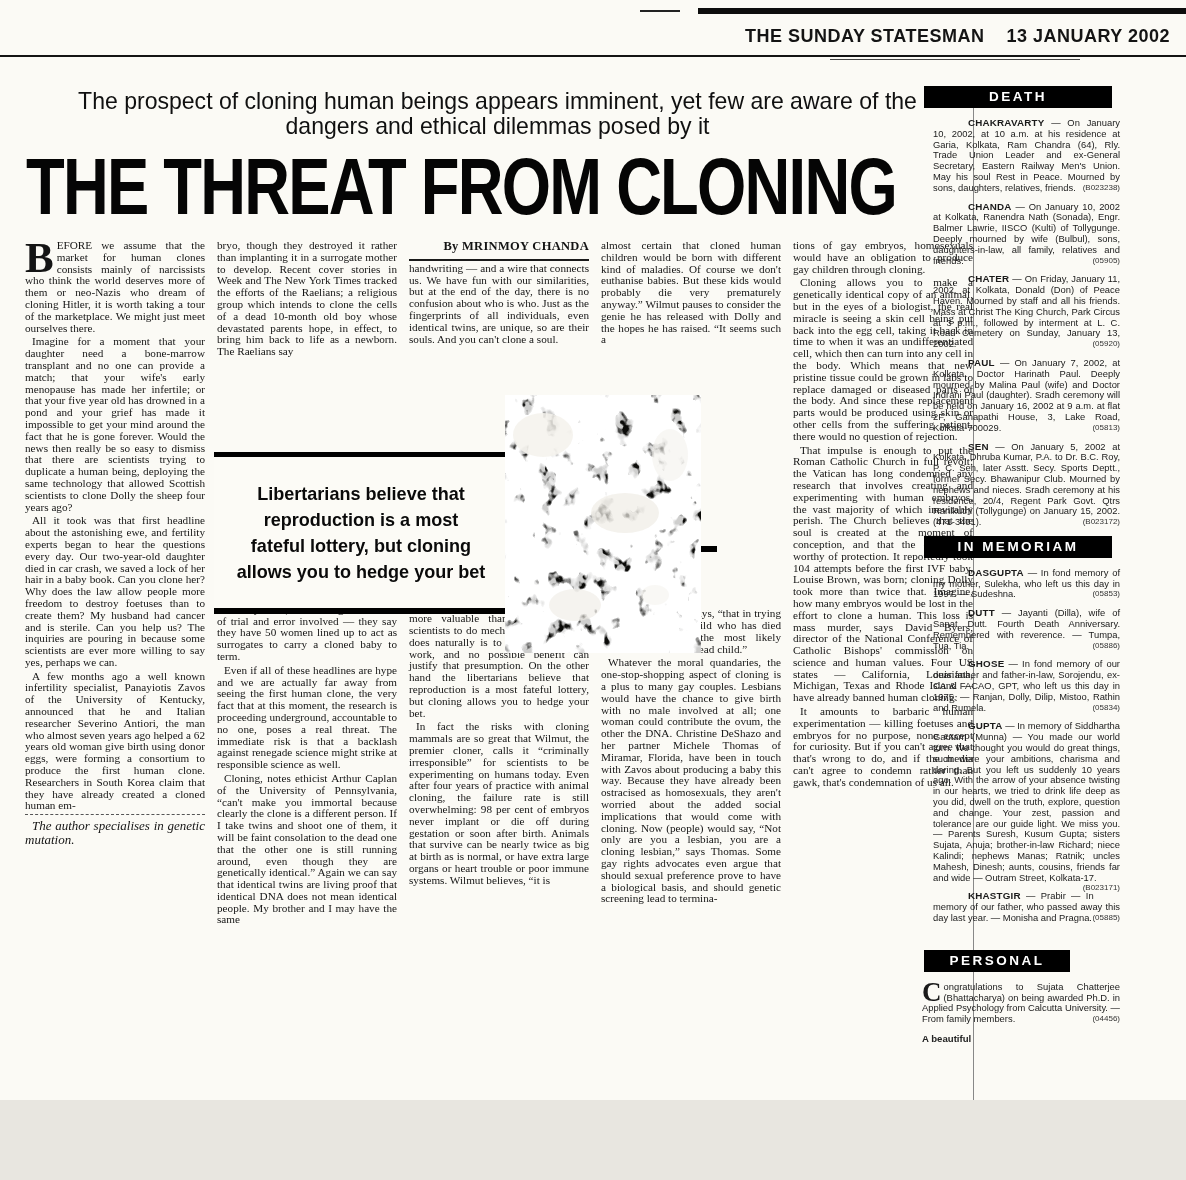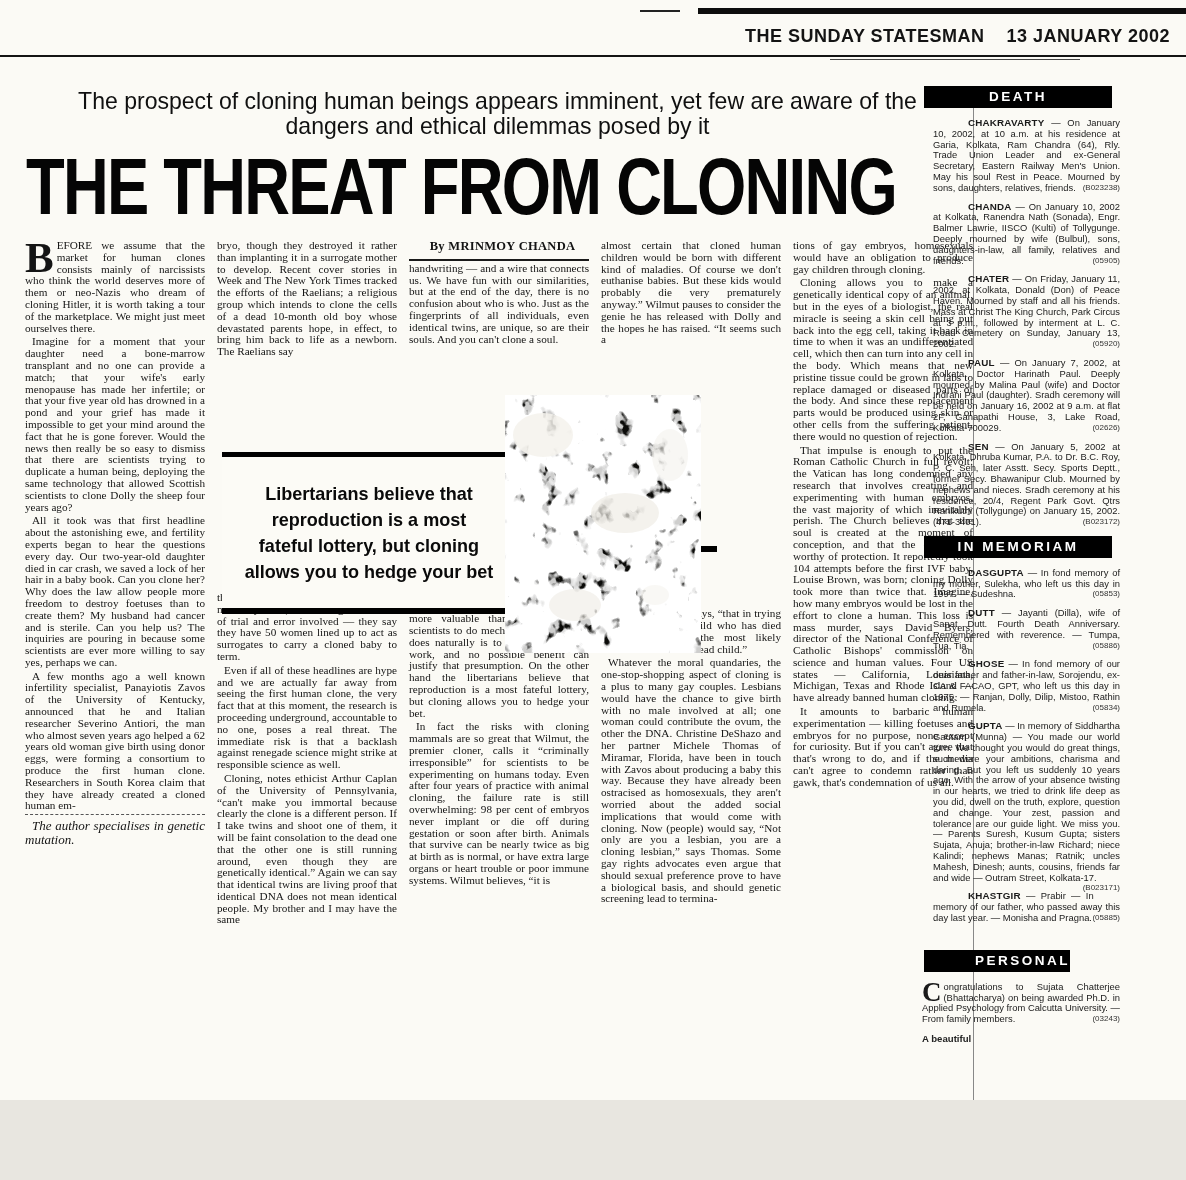--- a/index.html
+++ b/index.html
@@ -19,47 +19,47 @@
               transform:scaleX(.96);transform-origin:center top;color:#101010;}
   .headline{position:absolute;left:26px;top:141px;white-space:nowrap;
             font-family:"Liberation Sans",sans-serif;font-weight:bold;font-size:72px;
             letter-spacing:-2px;transform:scale(.88,1.1);transform-origin:left top;color:#050505;}
   
   .columns{position:absolute;left:25px;top:240px;width:950px;height:945px;display:flex;gap:12px;overflow:hidden;}
   .col{width:180px;flex:none;font-size:11.2px;line-height:11.8px;text-align:justify;}
   .col p{margin:0 0 2px 0;text-indent:7px;}
   .col p.noindent{text-indent:0;}
   .dropcap{float:left;font-weight:bold;font-size:43px;line-height:34px;margin:1px 3px 0 0;font-family:"Liberation Serif",serif;}
-  .byline{text-align:center;font-weight:bold;font-size:12.5px;letter-spacing:.3px;
+  .byline{text-align:right;font-weight:bold;font-size:12.5px;letter-spacing:.3px;
           border-bottom:2px solid #1a1a1a;padding:1px 0 6px 0;margin-bottom:6px;text-indent:0;}
   .spacer-quote{height:232px;}
   .spacer-photo3{height:195px;}
   .narrow3-spacer{float:right;width:92px;height:38px;}
   .spacer-photo4{height:260px;}
   .author-note{margin-top:10px;border-top:1px dashed #555;padding-top:4px;
                font-style:italic;font-size:13px;line-height:13.5px;text-indent:0;}
   
-  .pull-quote{position:absolute;left:222px;top:452px;width:301px;height:162px;box-sizing:border-box;
+  .pull-quote{position:absolute;left:214px;top:452px;width:301px;height:162px;box-sizing:border-box;
               background:#fcfbf6;border-top:5px solid #000;border-bottom:6px solid #000;border-right:7px solid #000;
               display:flex;align-items:center;justify-content:center;text-align:center;padding:6px 14px;}
   .pull-quote span{font-family:"Liberation Sans",sans-serif;font-weight:bold;font-size:19px;
                    line-height:26px;transform:scaleX(.95);display:block;color:#0a0a0a;}
   
   .photo{position:absolute;left:505px;top:395px;width:196px;height:258px;background:#0c0c0a;}
   .photo svg{display:block;}
   .photo-tick{position:absolute;left:701px;top:546px;width:16px;height:6px;background:#000;}
   .blob{position:absolute;left:318px;top:1159px;width:16px;height:8px;background:#000;border-radius:2px;}
   
   .v-rule{position:absolute;left:973px;top:86px;width:1px;height:1084px;background:#888;}
   .sidebar{position:absolute;left:920px;top:86px;width:202px;height:1094px;overflow:hidden;
            font-family:"Liberation Sans",sans-serif;}
   .sec-header{background:#000;color:#fff;font-weight:bold;font-size:13.5px;letter-spacing:2.5px;
               text-align:center;padding:3px 0 4px 0;margin:0 10px 10px 4px;}
   .sec-header.mem{}
-  .sec-header.per{margin-top:26px;margin-right:52px;text-align:right;}
+  .sec-header.per{margin-top:26px;margin-right:52px;}
   .ad{font-size:9.4px;line-height:10.8px;text-align:justify;margin:0 2px 8px 2px;
       padding-left:11px;text-indent:-11px;color:#1a1a1a;}
   .ad-name{font-weight:bold;font-size:9.8px;letter-spacing:.2px;margin-left:46px;}
   .ad-code{float:right;font-size:8px;color:#333;}
   .personal-ad{padding-left:0;text-indent:0;}
   .ad-dropcap{float:left;font-family:"Liberation Serif",serif;font-weight:bold;font-size:27px;line-height:21px;margin-right:2px;}
   .sidebar-cut{font-size:9.6px;font-weight:bold;margin:7px 2px 0 2px;color:#222;}
 </style>
 </head>
 <body>
@@ -148,31 +148,31 @@
   <div class="blob"></div>
 
   <div class="v-rule"></div>
   <div class="sidebar">
 
     <div class="sec-header">DEATH</div>
 
     <p class="ad"><b class="ad-name">CHAKRAVARTY</b> <span>— On January 10, 2002, at 10 a.m. at his residence at Garia, Kolkata, Ram Chandra (64), Rly. Trade Union Leader and ex-General Secretary, Eastern Railway Men's Union. May his soul Rest in Peace. Mourned by sons, daughters, relatives, friends.</span> <span class="ad-code">(B023238)</span></p>
     <p class="ad"><b class="ad-name">CHANDA</b> <span>— On January 10, 2002 at Kolkata, Ranendra Nath (Sonada), Engr. Balmer Lawrie, IISCO (Kulti) of Tollygunge. Deeply mourned by wife (Bulbul), sons, daughters-in-law, all family, relatives and friends.</span> <span class="ad-code">(05905)</span></p>
     <p class="ad"><b class="ad-name">CHATER</b> <span>— On Friday, January 11, 2002, at Kolkata, Donald (Don) of Peace Haven. Mourned by staff and all his friends. Mass at Christ The King Church, Park Circus at 3 p.m., followed by interment at L. C. Road Cemetery on Sunday, January 13, 2002.</span> <span class="ad-code">(05920)</span></p>
-    <p class="ad"><b class="ad-name">PAUL</b> <span>— On January 7, 2002, at Kolkata, Doctor Harinath Paul. Deeply mourned by Malina Paul (wife) and Doctor Indrani Paul (daughter). Sradh ceremony will be held on January 16, 2002 at 9 a.m. at flat 2F, Ganapathi House, 3, Lake Road, Kolkata-700029.</span> <span class="ad-code">(02626)</span></p>
+    <p class="ad"><b class="ad-name">PAUL</b> <span>— On January 7, 2002, at Kolkata, Doctor Harinath Paul. Deeply mourned by Malina Paul (wife) and Doctor Indrani Paul (daughter). Sradh ceremony will be held on January 16, 2002 at 9 a.m. at flat 2F, Ganapathi House, 3, Lake Road, Kolkata-700029.</span> <span class="ad-code">(05813)</span></p>
     <p class="ad"><b class="ad-name">SEN</b> <span>— On January 5, 2002 at Kolkata, Dhruba Kumar, P.A. to Dr. B.C. Roy, P. C. Sen, later Asstt. Secy. Sports Deptt., former Secy. Bhawanipur Club. Mourned by nephews and nieces. Sradh ceremony at his residence, 20/4, Regent Park Govt. Qtrs Ranikuthi (Tollygunge) on January 15, 2002. (471-3401).</span> <span class="ad-code">(B023172)</span></p>
 
     <div class="sec-header mem">IN MEMORIAM</div>
 
     <p class="ad"><b class="ad-name">DASGUPTA</b> <span>— In fond memory of my mother, Sulekha, who left us this day in 1997. — Sudeshna.</span> <span class="ad-code">(05853)</span></p>
     <p class="ad"><b class="ad-name">DUTT</b> <span>— Jayanti (Dilla), wife of Sanat Dutt. Fourth Death Anniversary. Remembered with reverence. — Tumpa, Tua, Tia.</span> <span class="ad-code">(05886)</span></p>
     <p class="ad"><b class="ad-name">GHOSE</b> <span>— In fond memory of our dear father and father-in-law, Sorojendu, ex-CA &amp; FACAO, GPT, who left us this day in 1975. — Ranjan, Dolly, Dilip, Mistoo, Rathin and Rumela.</span> <span class="ad-code">(05834)</span></p>
     <p class="ad"><b class="ad-name">GUPTA</b> <span>— In memory of Siddhartha Gautam (Munna) — You made our world turn. We thought you would do great things, such were your ambitions, charisma and daring. But you left us suddenly 10 years ago. With the arrow of your absence twisting in our hearts, we tried to drink life deep as you did, dwell on the truth, explore, question and change. Your zest, passion and tolerance are our guide light. We miss you. — Parents Suresh, Kusum Gupta; sisters Sujata, Anuja; brother-in-law Richard; niece Kalindi; nephews Manas; Ratnik; uncles Mahesh, Dinesh; aunts, cousins, friends far and wide — Outram Street, Kolkata-17.</span> <span class="ad-code">(B023171)</span></p>
     <p class="ad"><b class="ad-name">KHASTGIR</b> <span>— Prabir — In memory of our father, who passed away this day last year. — Monisha and Pragna.</span> <span class="ad-code">(05885)</span></p>
 
     <div class="sec-header per">PERSONAL</div>
 
-    <p class="ad personal-ad"><span class="ad-dropcap">C</span><span>ongratulations to Sujata Chatterjee (Bhattacharya) on being awarded Ph.D. in Applied Psychology from Calcutta University. — From family members.</span> <span class="ad-code">(03243)</span></p>
+    <p class="ad personal-ad"><span class="ad-dropcap">C</span><span>ongratulations to Sujata Chatterjee (Bhattacharya) on being awarded Ph.D. in Applied Psychology from Calcutta University. — From family members.</span> <span class="ad-code">(04456)</span></p>
 
     <div class="sidebar-cut">A beautiful</div>
   </div>
 
 </div>
 
 </body></html>

